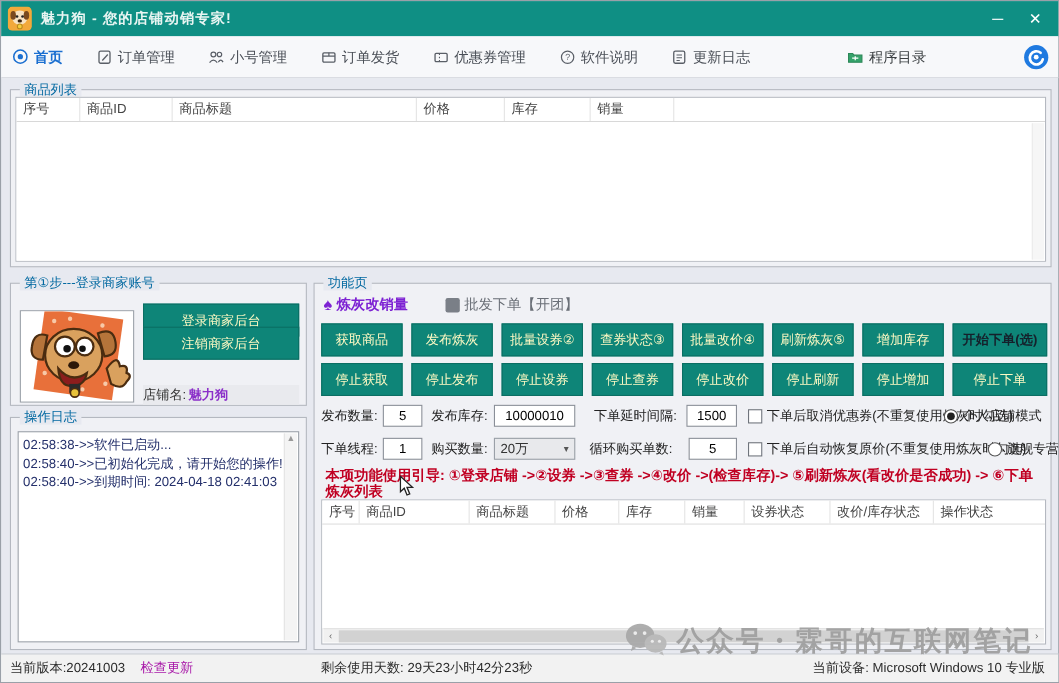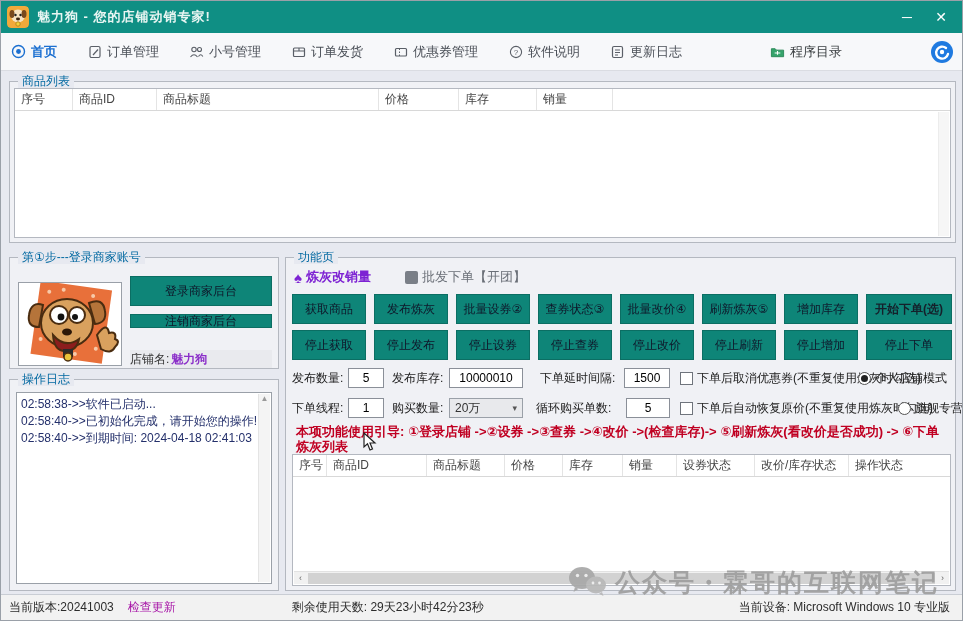--- a/index.html
+++ b/index.html
@@ -27,21 +27,21 @@
   .gb-label { position:absolute; top:-8px; left:8px; background:#e7e9f0; padding:0 4px; font-size:12px; color:#0369a1; line-height:14px; }
 
   
   .tbl { position:absolute; background:#fff; border:1px solid #b4b8c0; }
   .tbl-head { display:grid; height:22px; border-bottom:1px solid #d8d8d8; background:#fff; }
   .tbl-head .th { display:flex; align-items:center; padding-left:6px; font-size:12px; color:#444; border-right:1px solid #e4e4e4; overflow:hidden; white-space:nowrap; }
   .tbl-body { background:#fff; }
   .vscroll { position:absolute; top:1px; right:1px; width:11px; bottom:1px; background:#f6f6f6; border-left:1px solid #ececec; }
 
   
-  .tbtn { background:#0e8578; color:#0f172a; border:1px solid #0b6e63; display:flex; align-items:center; justify-content:center; font-size:12px; cursor:default; }
+  .tbtn { background:#0e8578; color:#fef9c3; border:1px solid #0b6e63; display:flex; align-items:center; justify-content:center; font-size:12px; cursor:default; }
   .tbtn.dark-label { color:#15202b; font-weight:bold; }
 
   
   .dog-frame { position:absolute; left:8px; top:24px; width:104px; height:84px; background:#fff; border:1px solid #9aa0a8; overflow:hidden; }
   .shopname-bar { position:absolute; left:120px; top:92px; width:142px; height:18px; background:#e9eaee; display:flex; align-items:center; font-size:12px; }
   .shopname-bar .sn { color:#8b2fc9; font-weight:bold; margin-left:2px; }
 
   
   .logbox { position:absolute; left:6px; top:12px; right:6px; bottom:6px; background:#fff; border:1px solid #9aa0a8; padding:3px 14px 3px 4px; overflow:hidden; }
   .logline { font-size:12px; color:#24306b; line-height:17px; white-space:nowrap; }
@@ -232,21 +232,21 @@
         <circle cx="42" cy="34" r="3.4" fill="#111"></circle>
         <circle cx="56" cy="34" r="3" fill="#111"></circle>
         <path d="M34 52 q12 14 26 4 q-2 12 -14 12 q-11 0 -12 -16 z" fill="#8c1d1d" stroke="#4a2c10" stroke-width="2"></path>
         <ellipse cx="48" cy="49" rx="5" ry="3.5" fill="#2c1708"></ellipse>
         <path d="M78 52 q10 -14 12 -2 q8 -2 6 6 q6 2 0 8 q-4 8 -14 2 z" fill="#d9a15e" stroke="#4a2c10" stroke-width="2"></path>
         <rect x="44" y="66" width="10" height="8" fill="#2b2b2b"></rect>
         <circle cx="49" cy="74" r="4" fill="#e8c23a" stroke="#4a2c10" stroke-width="1.5"></circle>
       </svg>
     </div>
     <div class="tbtn" style="position:absolute; left:120px; top:18px; width:142px; height:30px;">登录商家后台</div>
-    <div class="tbtn" style="position:absolute; left:120px; top:56px; width:142px; height:14px;">注销商家后台</div>
+    <div class="tbtn" style="position:absolute; left:120px; top:39px; width:142px; height:30px;">注销商家后台</div>
     <div class="shopname-bar">
       <span>店铺名:</span>
       <span class="sn">魅力狗</span>
     </div>
   </div>
 
   <div class="groupbox" style="left:8px; top:378px; width:270px; height:212px;">
     <span class="gb-label">操作日志</span>
     <div class="logbox">
       <div class="logline">02:58:38-&gt;&gt;软件已启动...</div>

